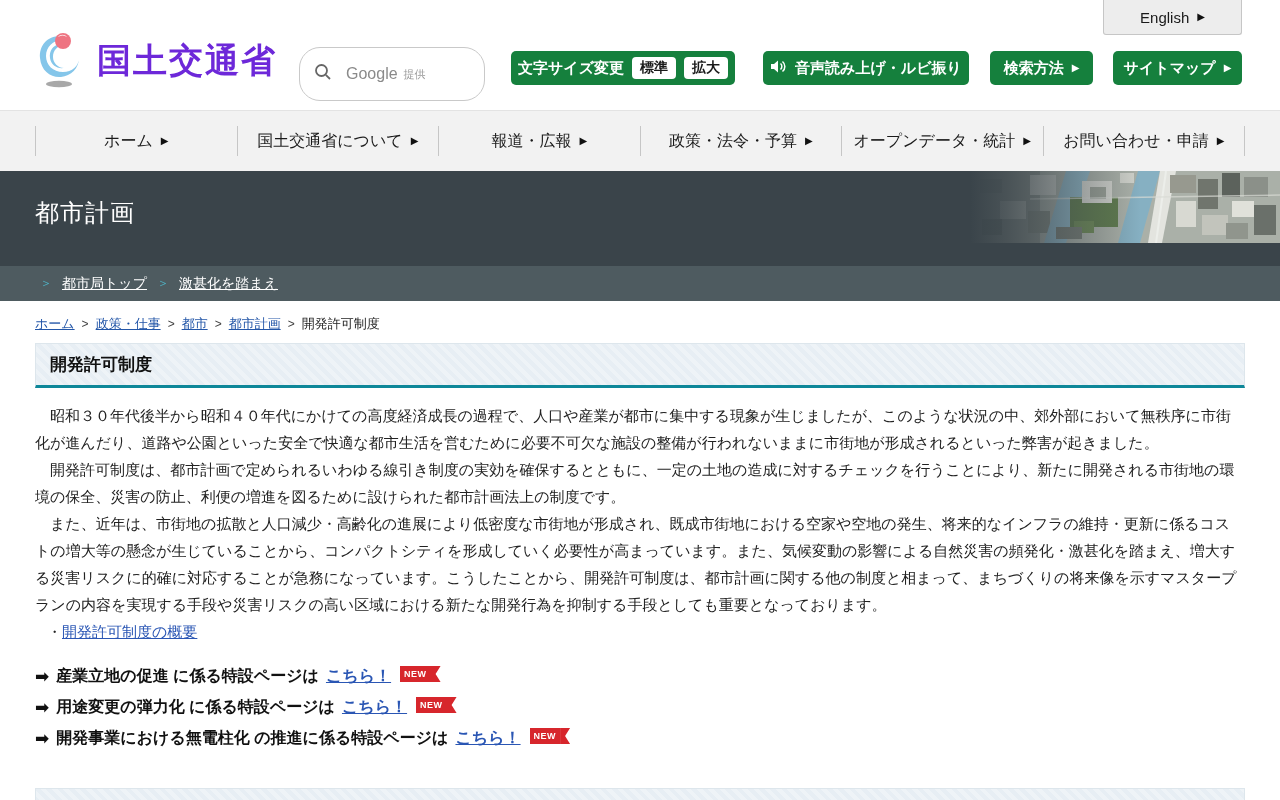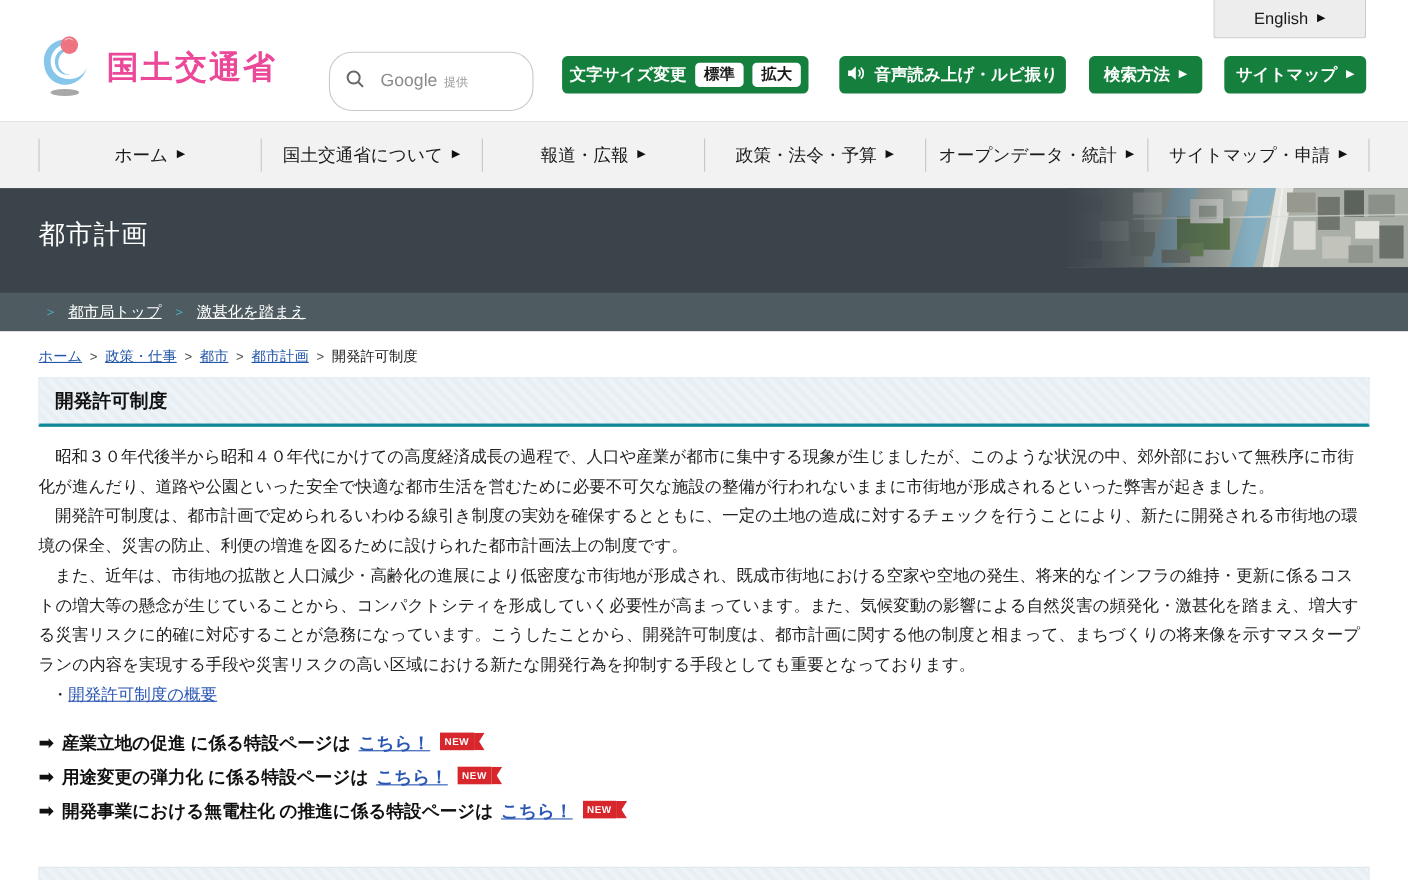--- a/index.html
+++ b/index.html
@@ -5,21 +5,21 @@
   html,body{margin:0;padding:0;width:1280px;height:800px;overflow:hidden;
     font-family:"Liberation Sans","DejaVu Sans",sans-serif;background:#fff;color:#222;}
   .page{position:relative;width:1280px;height:800px;}
 
   
   .topbar{position:relative;height:110px;background:#fff;}
   .english-btn{position:absolute;top:0;right:38px;height:34px;padding:0 36px;
     background:#ededed;border:1px solid #c6c6c6;border-top:none;border-radius:0 0 3px 3px;
     display:flex;align-items:center;gap:8px;font-size:15px;color:#1a1a1a;text-decoration:none;cursor:pointer;}
   .logo{position:absolute;left:33px;top:30px;display:flex;align-items:center;gap:10px;}
-  .logo-text{font-size:29px;font-weight:bold;color:#ec4899;letter-spacing:2px;}
+  .logo-text{font-size:34px;font-weight:bold;color:#6d28d9;letter-spacing:2px;}
   .search-pill{position:absolute;left:299px;top:47px;width:186px;height:54px;border:1px solid #c9c9c9;
     border-radius:21px;background:#fff;display:flex;align-items:center;padding:0 14px;box-sizing:border-box;gap:14px;cursor:text;}
   .search-main{color:#8a8a8a;font-size:16px;}
   .search-sub{color:#999;font-size:11px;margin-left:-8px;}
   .teal-btn{position:absolute;top:51px;height:34px;background:#15803d;border-radius:5px;color:#fff;
     display:flex;align-items:center;justify-content:center;font-size:15px;font-weight:bold;
     gap:8px;box-sizing:border-box;cursor:pointer;text-decoration:none;}
   .btn-fontsize{left:511px;width:224px;}
   .chip{background:#fff;color:#1a1a1a;border-radius:4px;padding:2px 8px;font-size:14px;font-weight:bold;cursor:pointer;}
   .btn-speech{left:763px;width:206px;}
@@ -154,21 +154,21 @@
       <span>政策・法令・予算</span>
       <span class="tri tri-dark">▶</span>
     </a>
     <span class="nav-div"></span>
     <a class="gnav-item">
       <span>オープンデータ・統計</span>
       <span class="tri tri-dark">▶</span>
     </a>
     <span class="nav-div"></span>
     <a class="gnav-item">
-      <span>サイトマップ・申請</span>
+      <span>お問い合わせ・申請</span>
       <span class="tri tri-dark">▶</span>
     </a>
     <span class="nav-div"></span>
   </nav>
 
   <section class="hero">
     <span class="hero-photo">
       <svg width="310" height="72" viewBox="0 0 310 72" preserveAspectRatio="none">
         <rect x="0" y="0" width="310" height="72" fill="#aab0a8"></rect>
         <rect x="0" y="0" width="70" height="72" fill="#8f958f"></rect>

